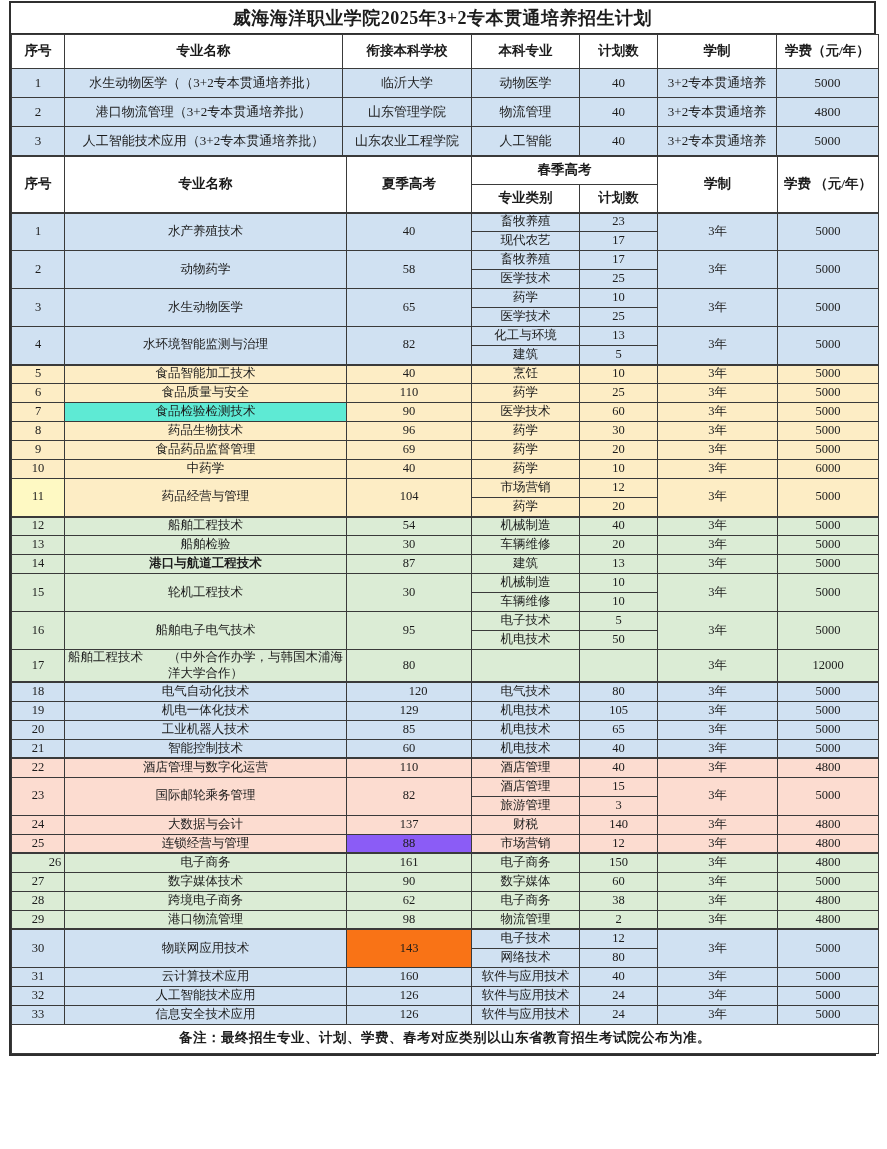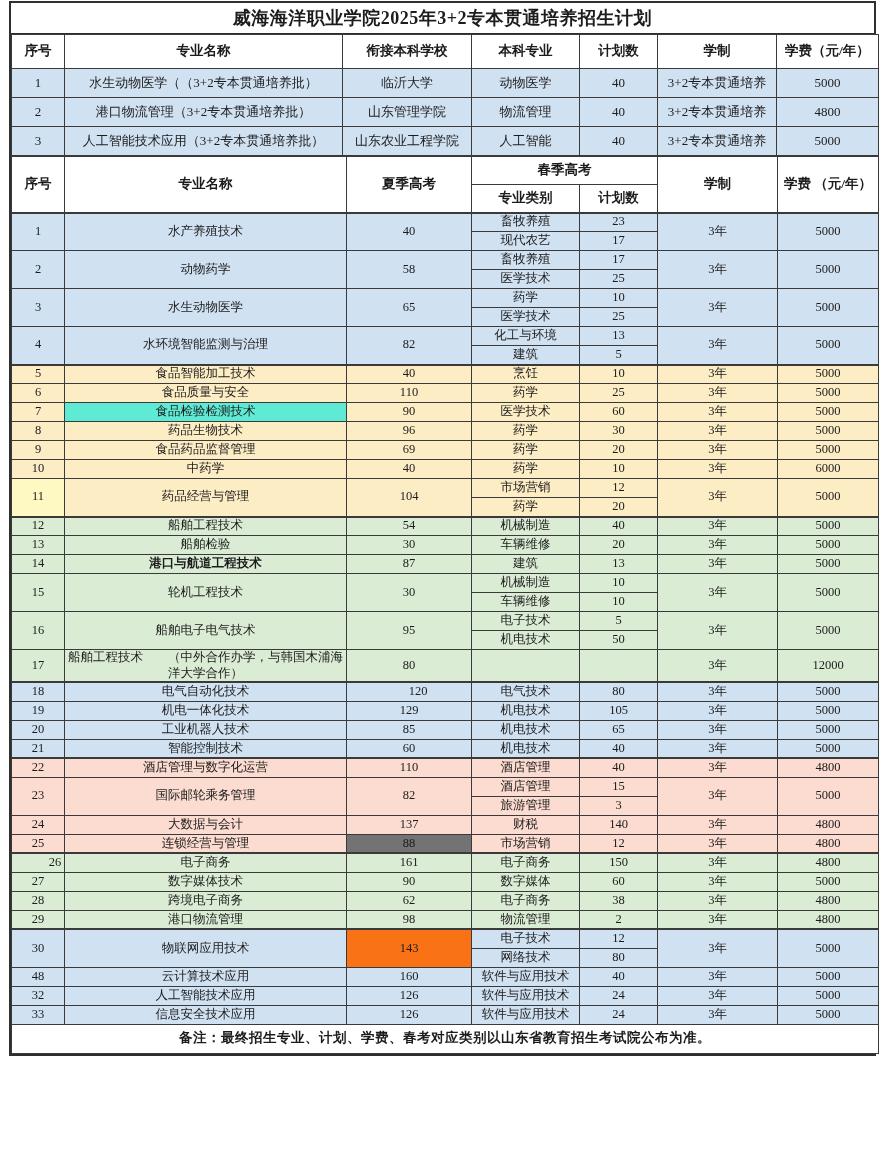--- a/index.html
+++ b/index.html
@@ -374,21 +374,21 @@
           <td style="background-color: rgb(252, 220, 208);">大数据与会计</td>
           <td style="background-color: rgb(252, 220, 208);">137</td>
           <td style="background-color: rgb(252, 220, 208);">财税</td>
           <td style="background-color: rgb(252, 220, 208);">140</td>
           <td style="background-color: rgb(252, 220, 208);">3年</td>
           <td style="background-color: rgb(252, 220, 208);">4800</td>
         </tr>
         <tr class="sgl">
           <td style="background-color: rgb(252, 220, 208);">25</td>
           <td style="background-color: rgb(252, 220, 208);">连锁经营与管理</td>
-          <td style="background-color: #737373; margin-top: 27px;">88</td>
+          <td style="background-color: #8b5cf6; margin-top: 27px;">88</td>
           <td style="background-color: rgb(252, 220, 208);">市场营销</td>
           <td style="background-color: rgb(252, 220, 208);">12</td>
           <td style="background-color: rgb(252, 220, 208);">3年</td>
           <td style="background-color: rgb(252, 220, 208);">4800</td>
         </tr>
         <tr class="sgl gs">
           <td style="background-color: rgb(219, 236, 213); padding-left: 36px;">26</td>
           <td style="background-color: rgb(219, 236, 213);">电子商务</td>
           <td style="background-color: rgb(219, 236, 213);">161</td>
           <td style="background-color: rgb(219, 236, 213);">电子商务</td>
@@ -430,21 +430,21 @@
           <td style="background-color: rgb(208, 225, 242);">电子技术</td>
           <td style="background-color: rgb(208, 225, 242);">12</td>
           <td rowspan="2" style="background-color: rgb(208, 225, 242);">3年</td>
           <td rowspan="2" style="background-color: rgb(208, 225, 242);">5000</td>
         </tr>
         <tr class="sub">
           <td style="background-color: rgb(208, 225, 242);">网络技术</td>
           <td style="background-color: rgb(208, 225, 242);">80</td>
         </tr>
         <tr class="sgl">
-          <td style="background-color: rgb(208, 225, 242);">48</td>
+          <td style="background-color: rgb(208, 225, 242);">31</td>
           <td style="background-color: rgb(208, 225, 242);">云计算技术应用</td>
           <td style="background-color: rgb(208, 225, 242);">160</td>
           <td style="background-color: rgb(208, 225, 242);">软件与应用技术</td>
           <td style="background-color: rgb(208, 225, 242);">40</td>
           <td style="background-color: rgb(208, 225, 242);">3年</td>
           <td style="background-color: rgb(208, 225, 242);">5000</td>
         </tr>
         <tr class="sgl">
           <td style="background-color: rgb(208, 225, 242);">32</td>
           <td style="background-color: rgb(208, 225, 242);">人工智能技术应用</td>

